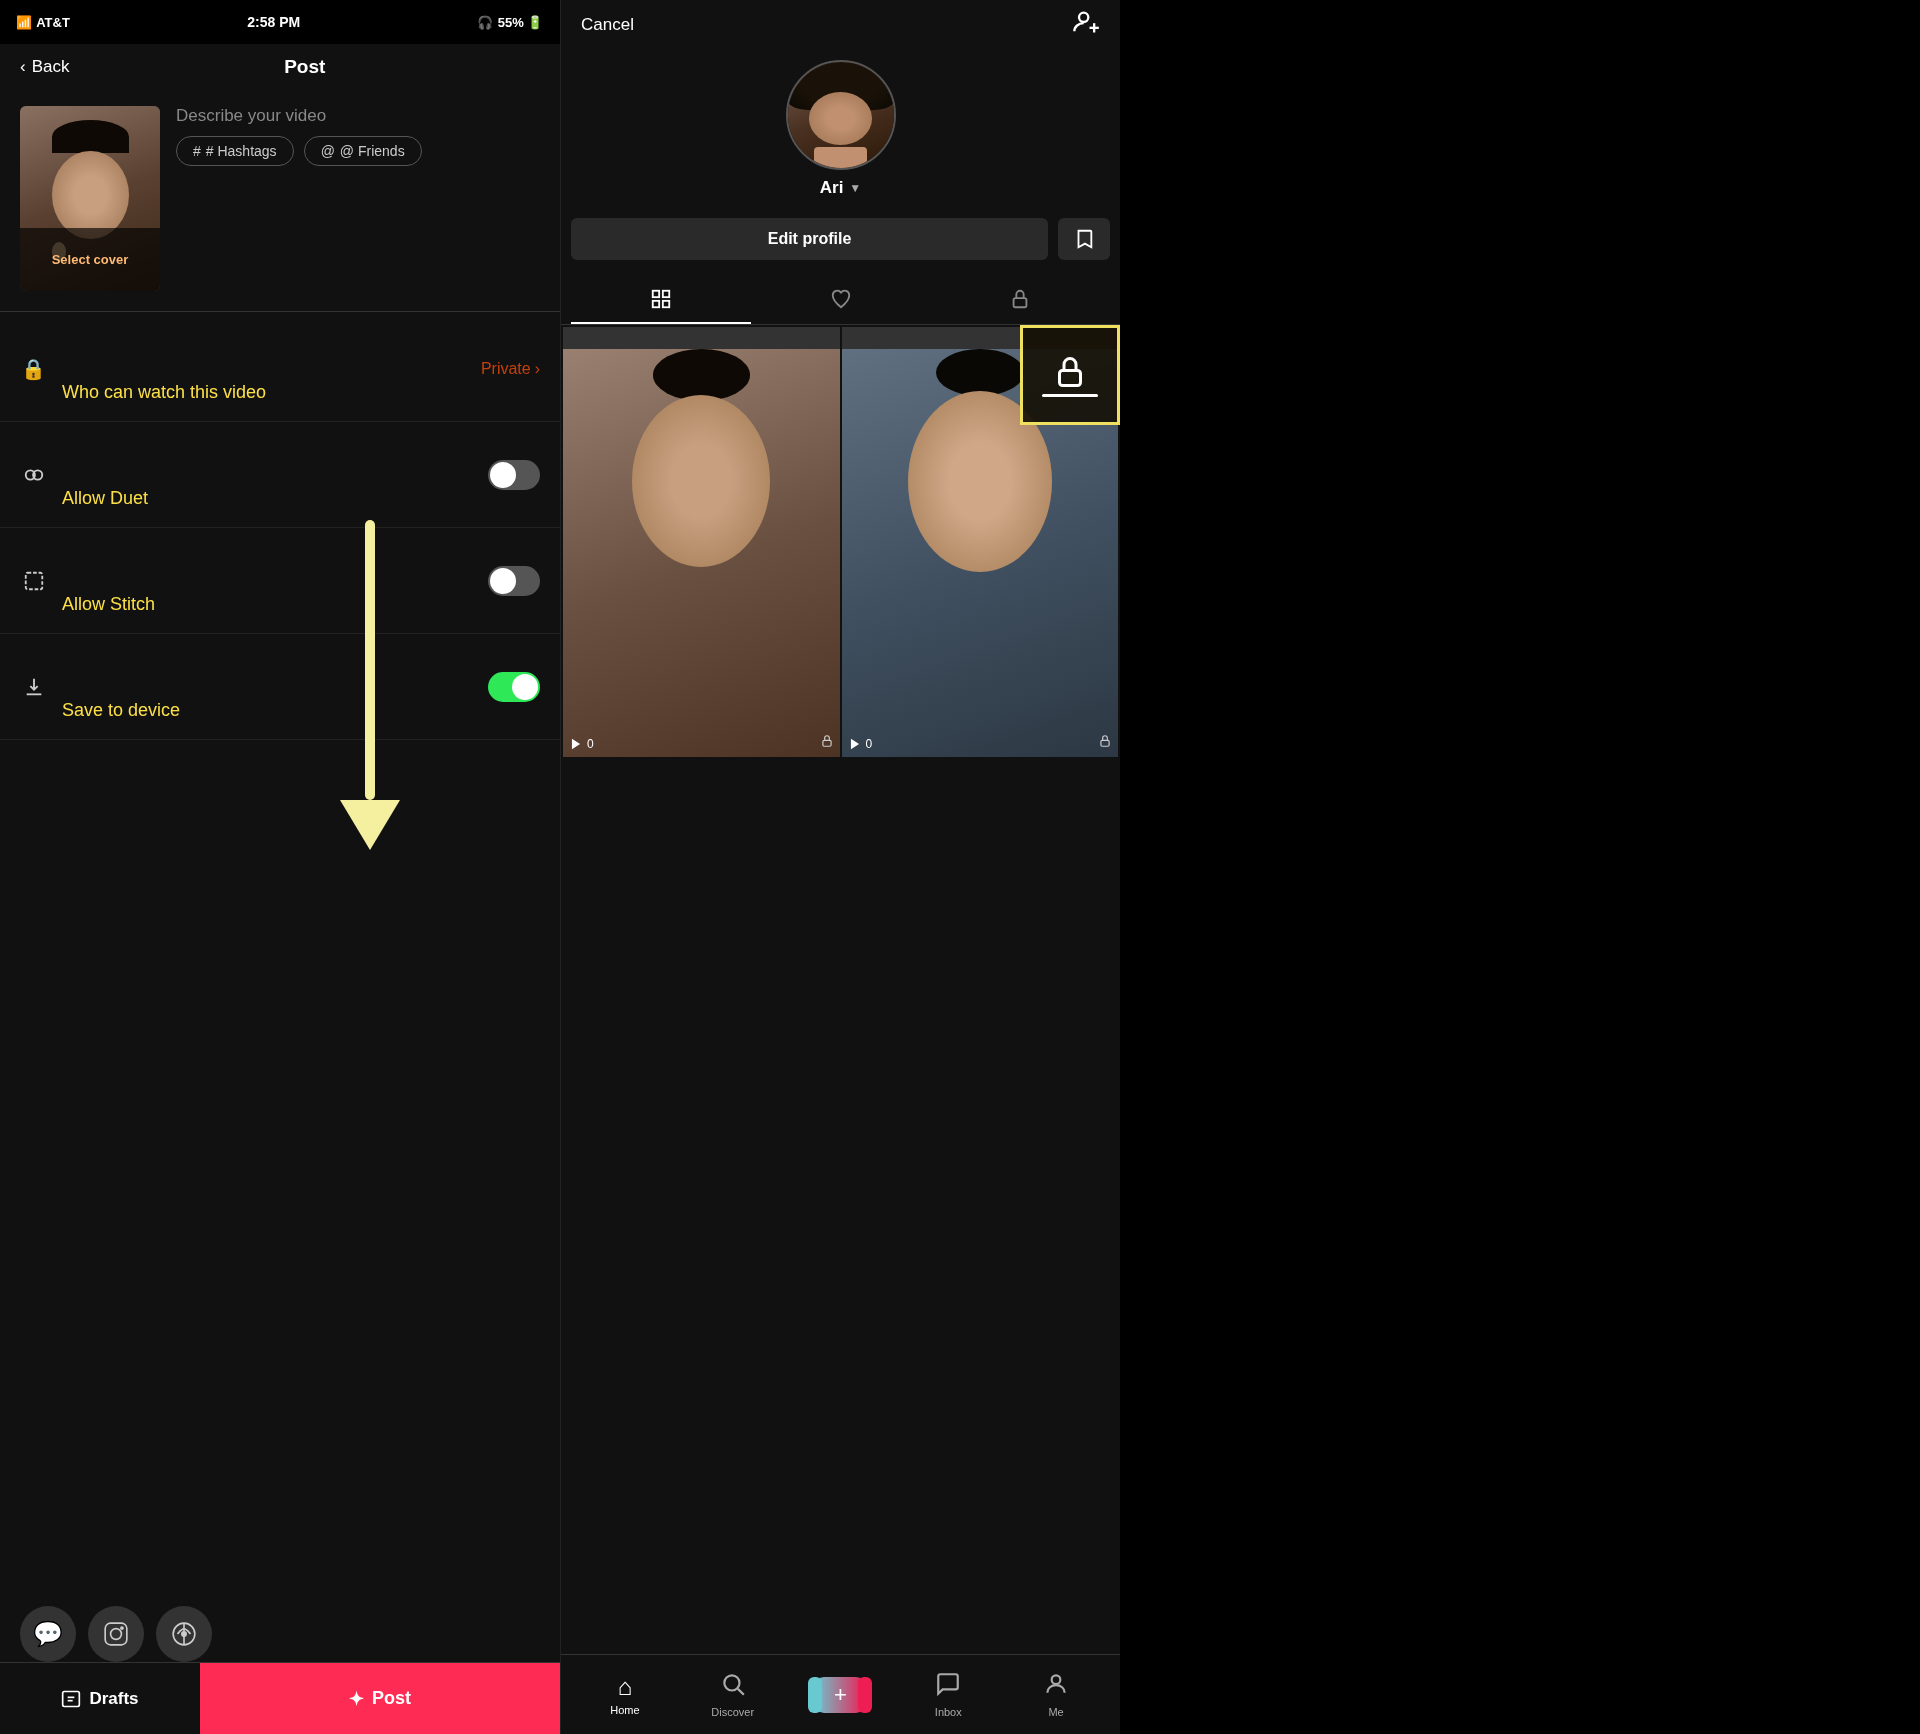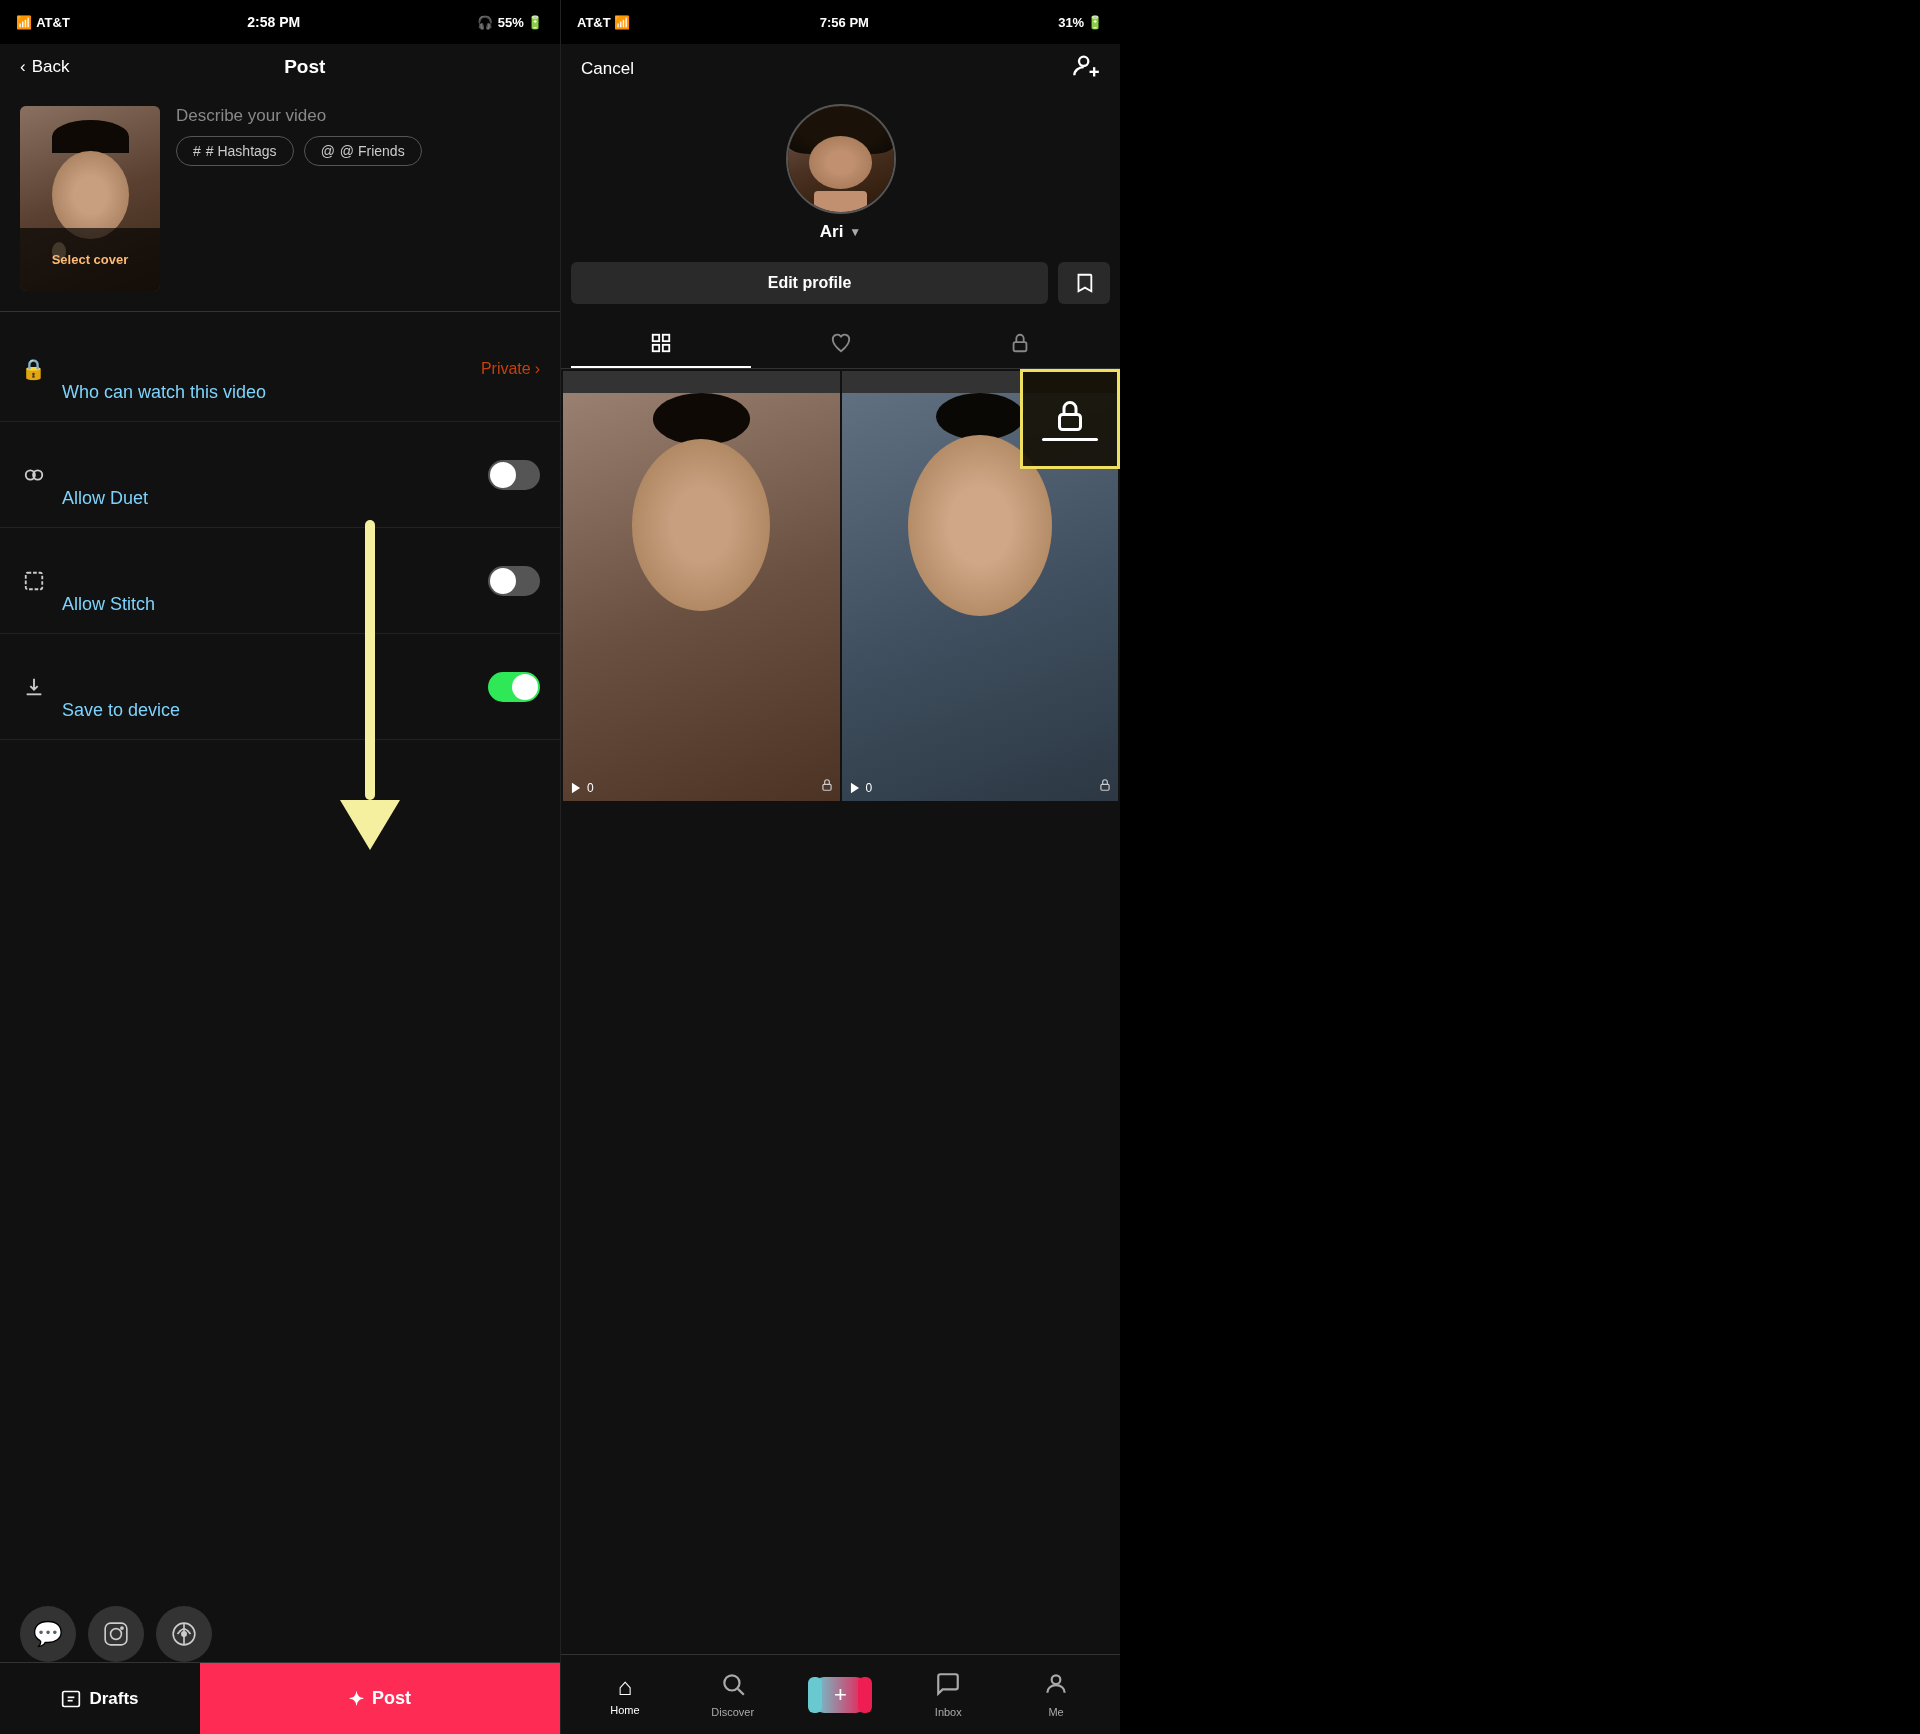--- a/index.html
+++ b/index.html
@@ -153,21 +153,21 @@
       display: flex;
       align-items: center;
       justify-content: center;
       color: #ccc;
       font-size: 20px;
       flex-shrink: 0;
     }
     .setting-label {
       flex: 1;
       font-size: 18px;
-      color: #7dd3fc;
+      color: #fde047;
       margin-top: 48px;
     }
     .setting-value {
       display: flex;
       align-items: center;
       gap: 4px;
       color: #c2410c;
       font-size: 16px;
     }
 
@@ -675,31 +675,20 @@
     </div>
     <div class="post-btn-main">
       <span>✦</span>
       <span>Post</span>
     </div>
   </div>
 </div>
 
 <div class="right-panel">
 
-  <div class="status-bar-right-panel">
-    <div>
-      <span>AT&amp;T</span>
-      <span>📶</span>
-    </div>
-    <div>7:56 PM</div>
-    <div>
-      <span>31%</span>
-      <span>🔋</span>
-    </div>
-  </div>
 
   <div class="right-top-nav">
     <span class="cancel-btn">Cancel</span>
     <span class="add-user-btn">
       <svg width="28" height="28" viewBox="0 0 24 24" fill="none" stroke="#fff" stroke-width="2">
         <circle cx="10" cy="8" r="4"></circle>
         <path d="M2 20c0-4 3.6-7 8-7"></path>
         <line x1="19" y1="13" x2="19" y2="21"></line>
         <line x1="15" y1="17" x2="23" y2="17"></line>
       </svg>

